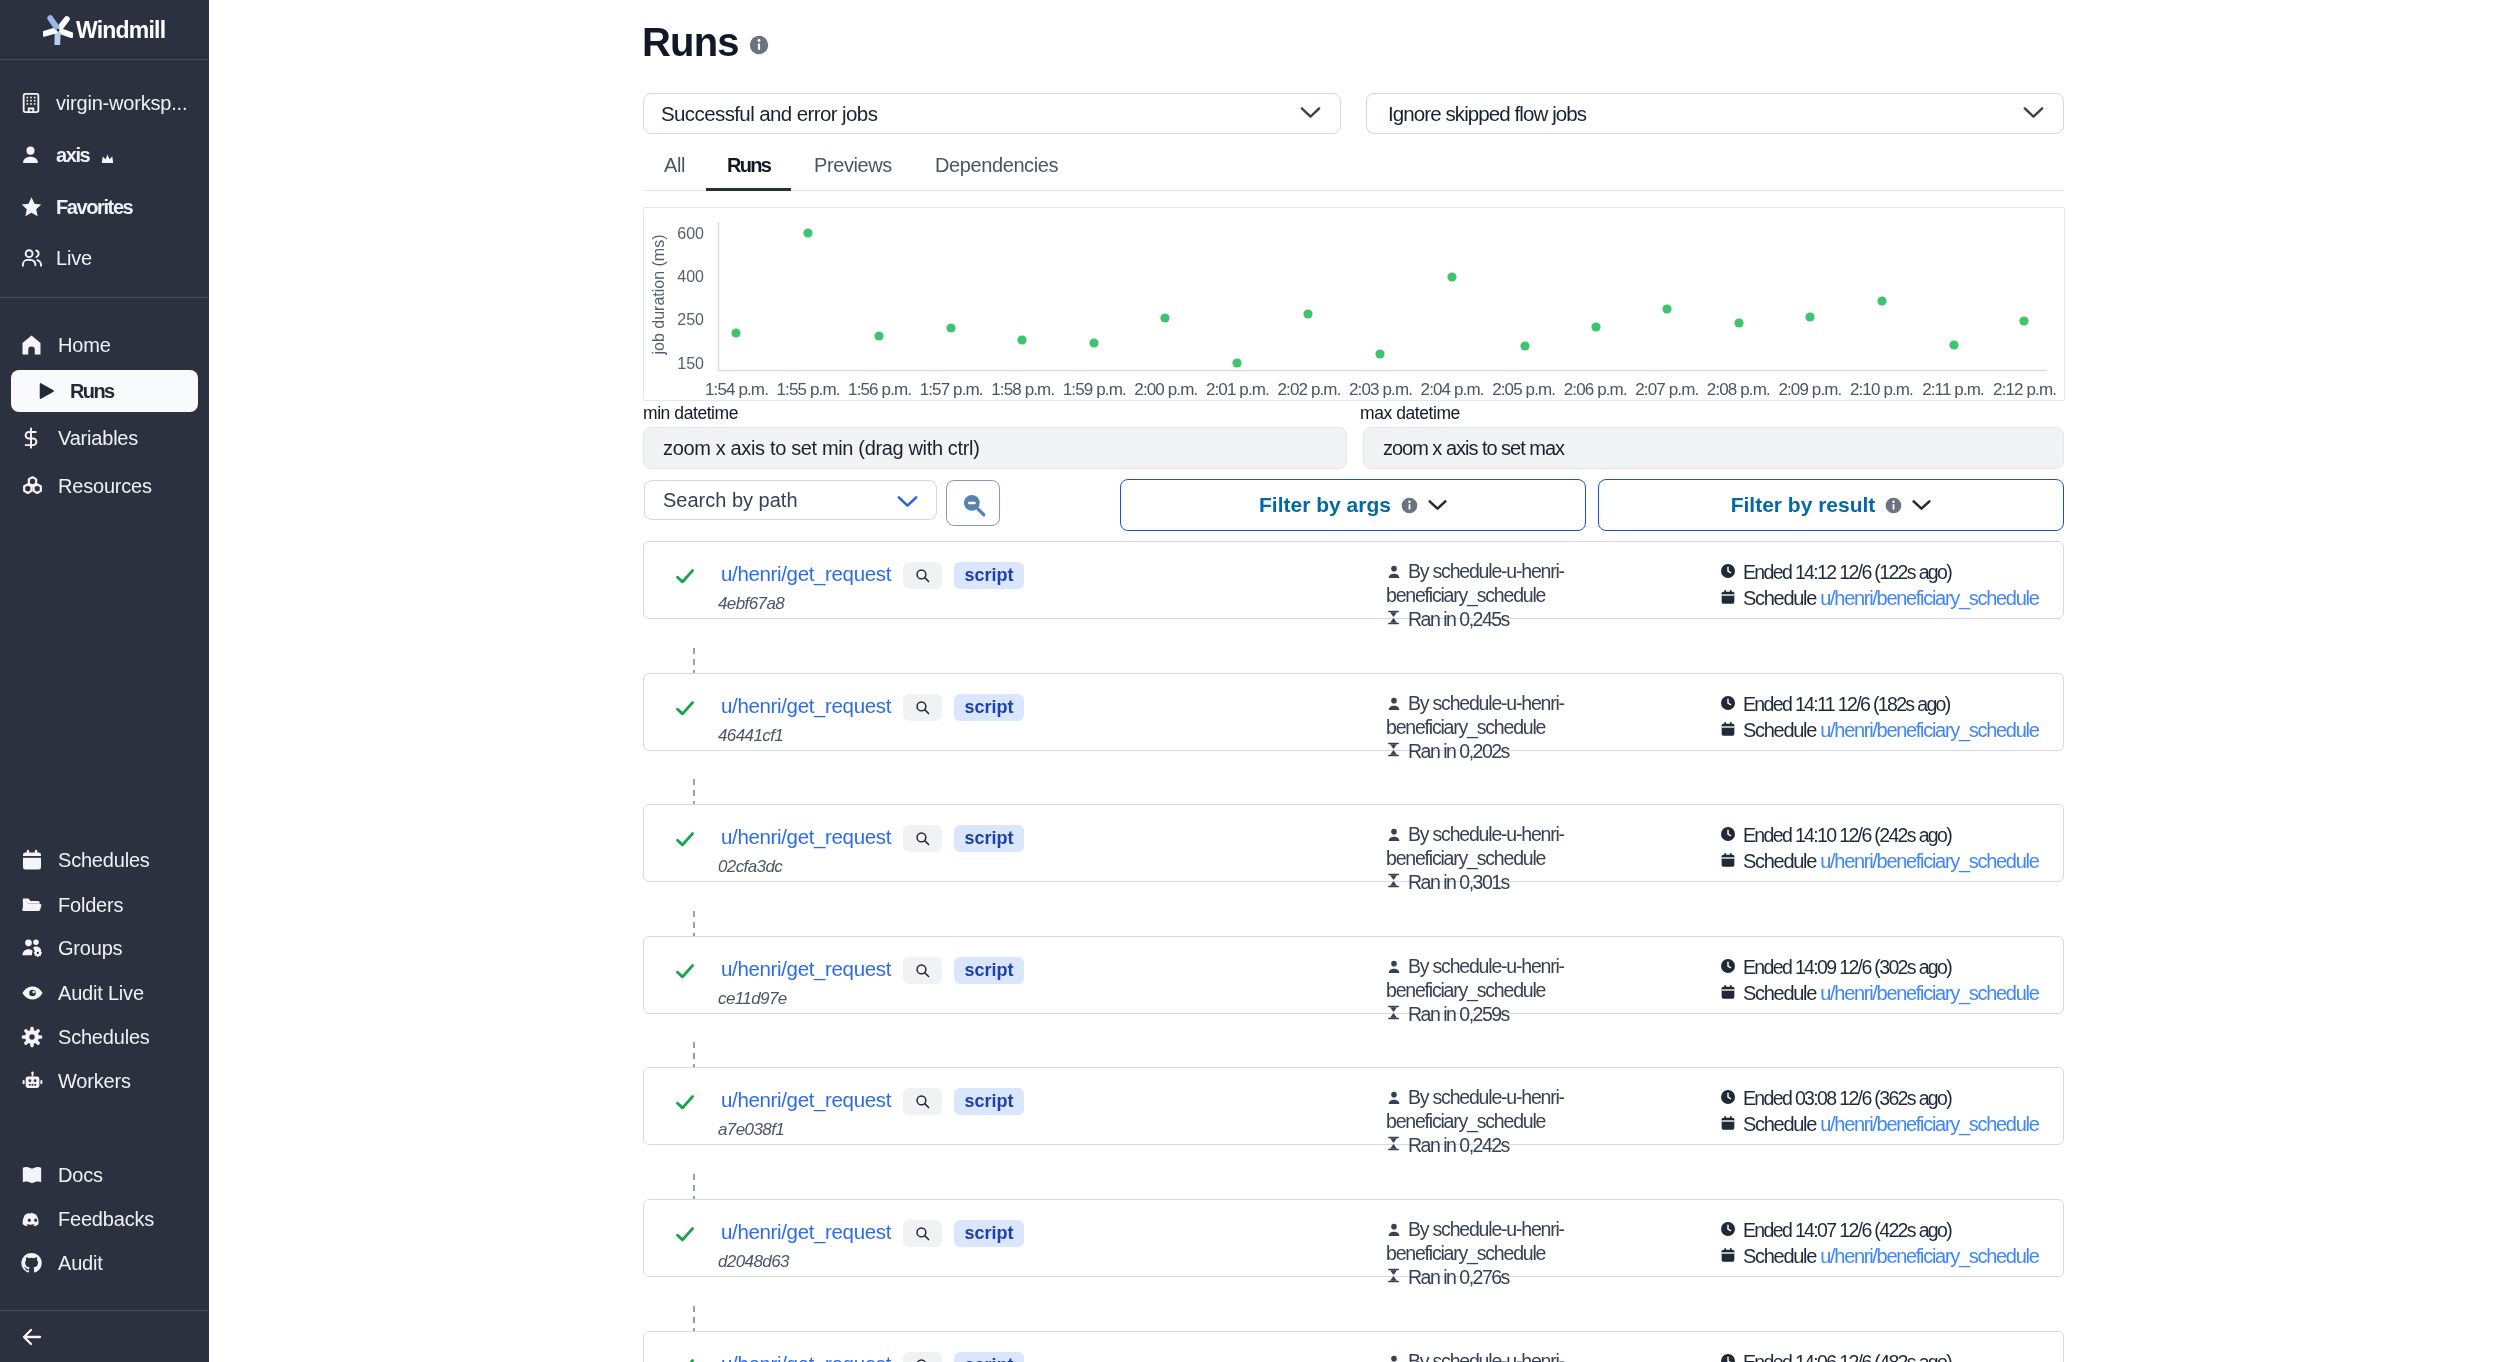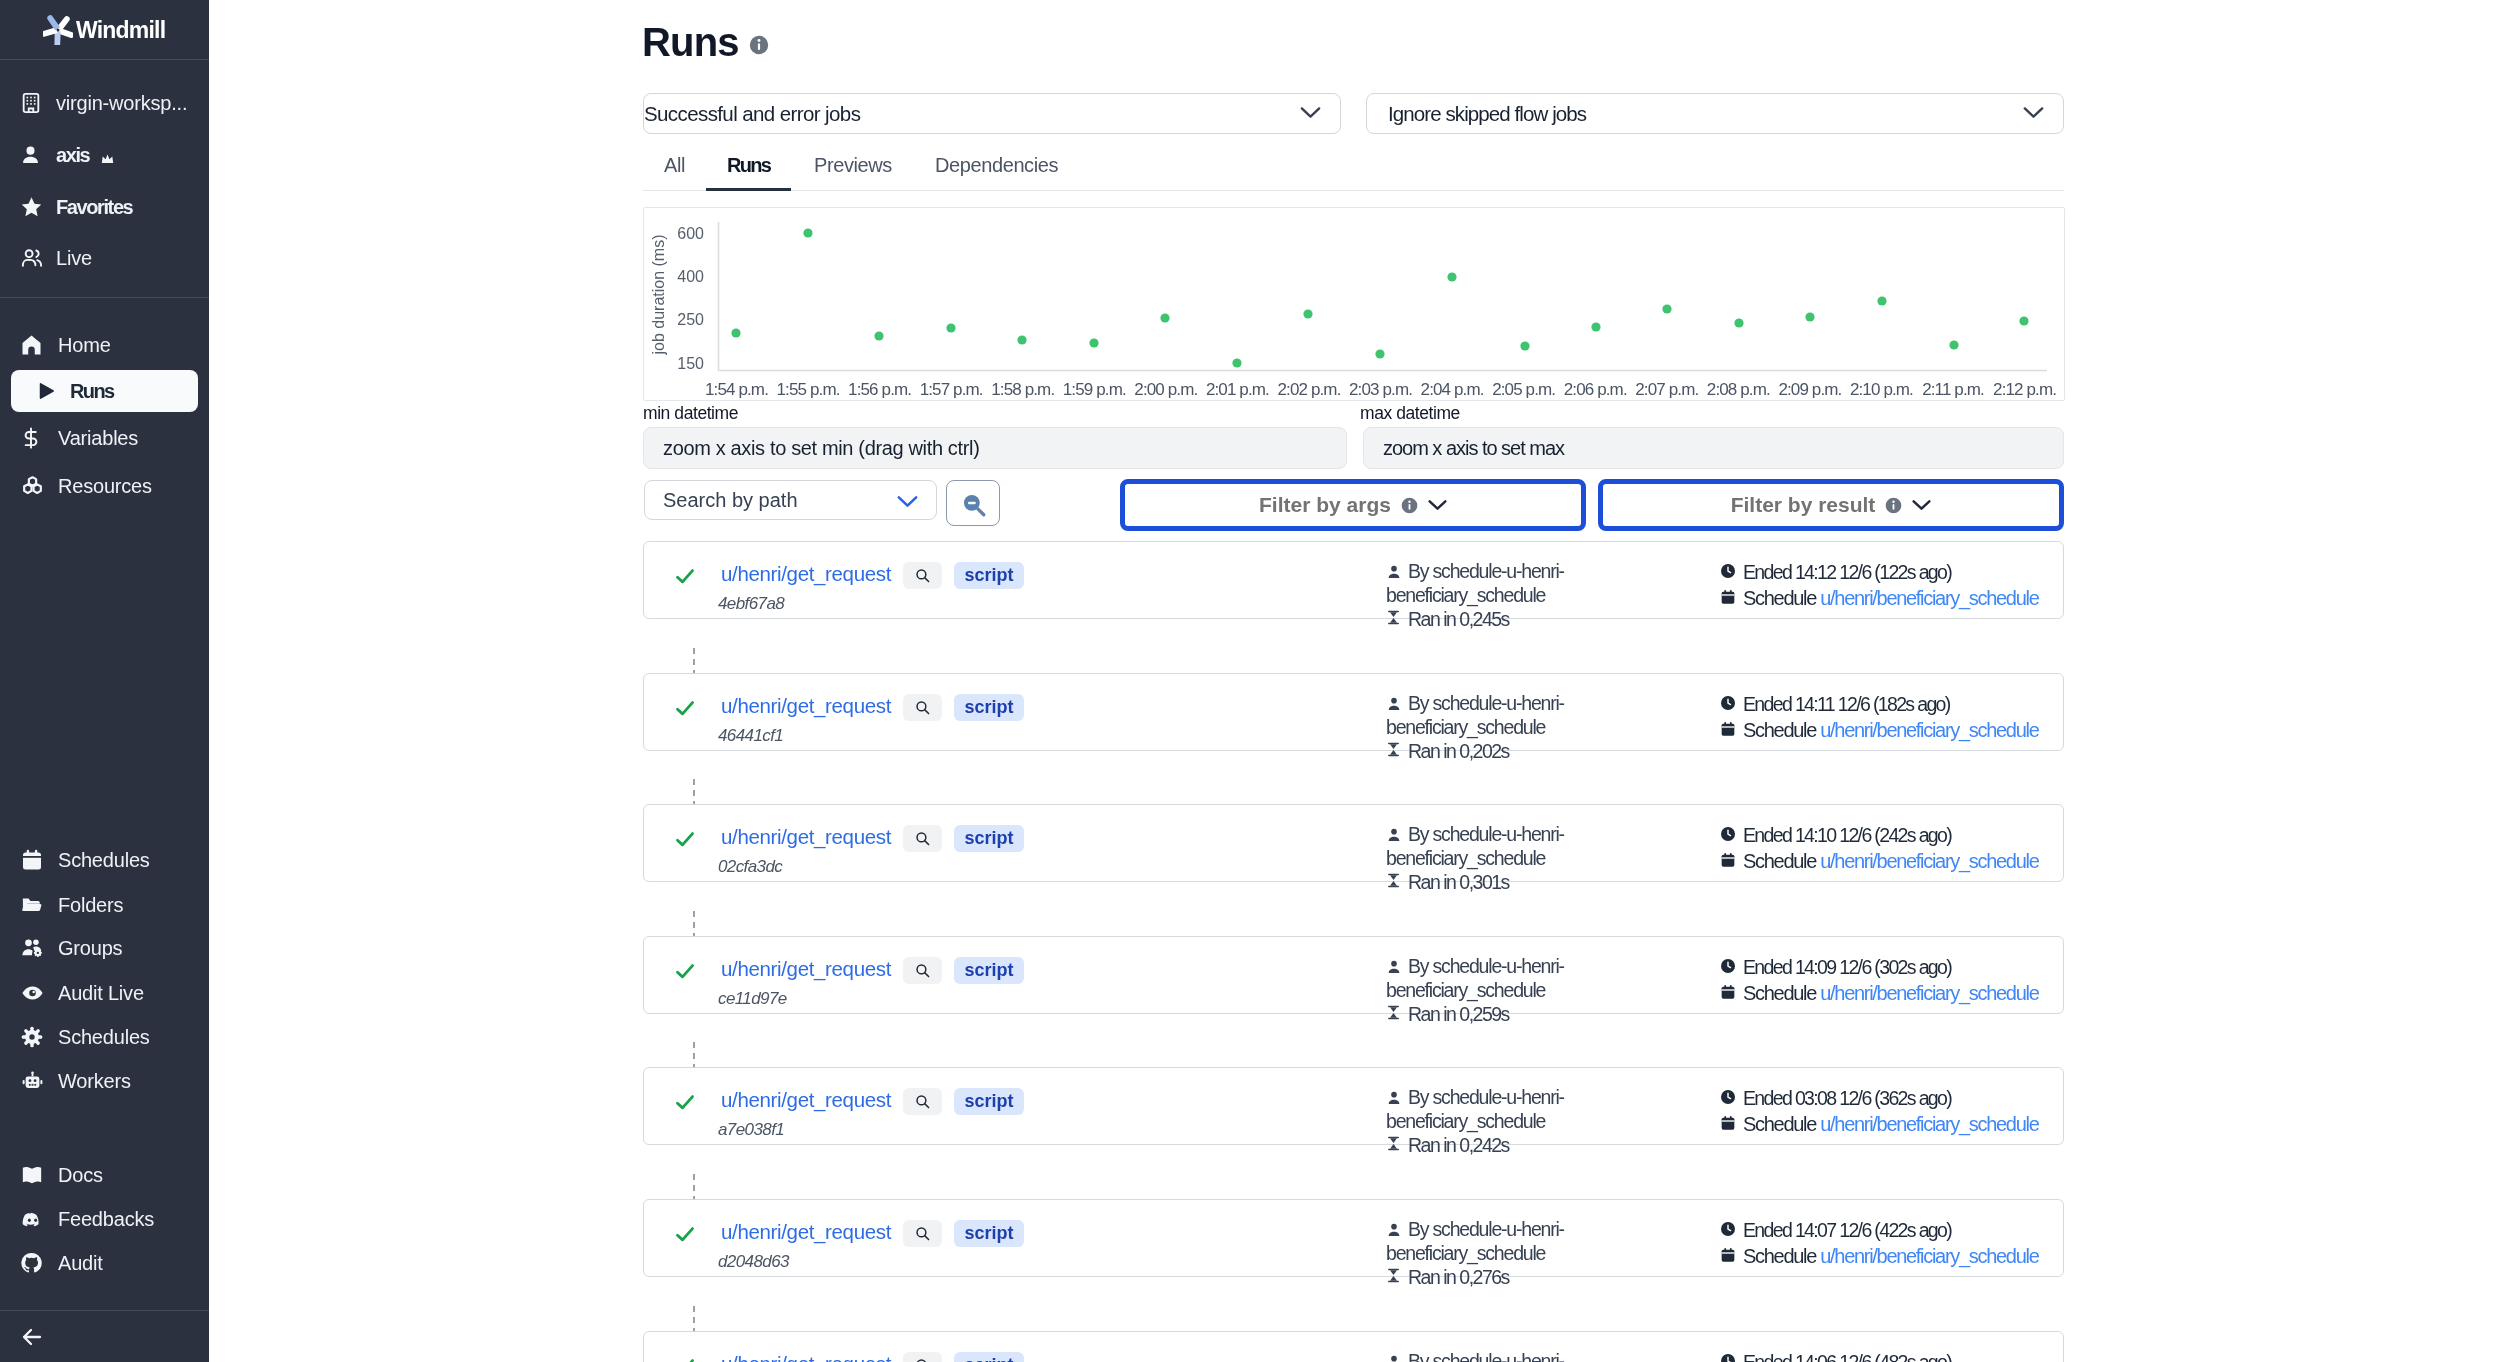--- a/index.html
+++ b/index.html
@@ -26,22 +26,22 @@
 
 #chartbox{position:absolute;left:643px;top:207px;width:1422px;height:194px;border:1px solid #e3e6ea;border-radius:2px}
 
 .flab{position:absolute;top:403px;font-size:17.5px;color:#111827;letter-spacing:-.43px}
 .finput{position:absolute;top:427px;height:42px;background:#f2f3f5;border:1px solid #e4e6ea;border-radius:8px;
  font-size:20px;color:#18212f;line-height:40px;padding-left:19px;letter-spacing:-.35px}
 
 #spath{position:absolute;left:644px;top:480px;width:293px;height:40px;border:1px solid #d3d7dc;border-radius:8px;
  font-size:20px;color:#374151;line-height:38px;padding-left:18px}
 #sbtn{position:absolute;left:946px;top:480px;width:54px;height:46px;border:1.5px solid #8b99ad;border-radius:8px;background:#fff}
-.fbtn{position:absolute;top:479px;height:52px;border:5px solid #1d4ed8;border-radius:8px;background:#fff;
- display:flex;align-items:center;justify-content:center;gap:10px;font-size:21px;font-weight:bold;color:#737373}
+.fbtn{position:absolute;top:479px;height:52px;border:1px solid #1d4ed8;border-radius:8px;background:#fff;
+ display:flex;align-items:center;justify-content:center;gap:10px;font-size:21px;font-weight:bold;color:#0369a1}
 
 .card{position:absolute;left:643px;width:1421px;height:78px;border:1px solid #d6d9de;border-radius:6px;background:#fff}
 .conn{position:absolute;left:693px;width:2px;height:25px;background:repeating-linear-gradient(#9aa1ab 0 6px,transparent 6px 11px)}
 .card .link{position:absolute;left:77px;top:20px;font-size:20.5px;color:#2d6ce5;white-space:nowrap;letter-spacing:-.35px}
 .card .mag{position:absolute;left:259px;top:20px;width:39px;height:27px;background:#f1f2f4;border-radius:6px}
 .card .badge{position:absolute;left:310px;top:20px;width:70px;height:27px;background:#d9e6fb;border-radius:6px;
  text-align:center;font-size:18px;font-weight:bold;color:#1e40af;line-height:27px}
 .card .jid{position:absolute;left:74px;top:52px;font-size:17px;font-style:italic;color:#4b5563;letter-spacing:-.6px}
 .card .mid{position:absolute;left:742px;top:18px;width:200px;font-size:19.5px;color:#374151;line-height:22px;letter-spacing:-1.2px}
 .card .ran{position:absolute;left:742px;top:66px;font-size:19.5px;color:#374151;letter-spacing:-1.5px}
@@ -221,21 +221,21 @@
     <div class="abs" style="left:20px;top:1325px"><svg width="24" height="24" viewBox="0 0 24 24" fill="none">
         <path d="M20 12H4M11 5l-7 7 7 7" stroke="#f3f5f8" stroke-width="2.3" stroke-linecap="round" stroke-linejoin="round"></path>
       </svg></div>
   </div>
 <h1>Runs</h1>
 <div class="abs" style="left:749px;top:35px"><svg width="20" height="20" viewBox="0 0 24 24" fill="none">
       <circle cx="12" cy="12" r="11" fill="#6b7280"></circle>
       <rect x="10.7" y="10" width="2.6" height="8" rx="1.3" fill="#fff"></rect>
       <circle cx="12" cy="6.6" r="1.7" fill="#fff"></circle>
     </svg></div>
-<div class="sel" style="left:643px;width:698px;padding-left:0">Successful and error jobs<svg width="21" height="13" viewBox="0 0 23 13" fill="none">
+<div class="sel" style="left:643px;width:698px;padding-left:17px">Successful and error jobs<svg width="21" height="13" viewBox="0 0 23 13" fill="none">
       <path d="M2 2l9.5 9L21 2" stroke="#374151" stroke-width="2.6" stroke-linecap="round" stroke-linejoin="round"></path>
     </svg></div>
 <div class="sel" style="left:1366px;width:698px;letter-spacing:-.91px">Ignore skipped flow jobs<svg width="21" height="13" viewBox="0 0 23 13" fill="none">
       <path d="M2 2l9.5 9L21 2" stroke="#374151" stroke-width="2.6" stroke-linecap="round" stroke-linejoin="round"></path>
     </svg></div>
 <div class="tab" style="left:664px">All</div>
 <div class="tab on" style="left:727px">Runs</div>
 <div class="tab" style="left:814px">Previews</div>
 <div class="tab" style="left:935px">Dependencies</div>
 <div class="abs" style="left:643px;top:190px;width:1421px;border-top:1px solid #e5e7eb"></div>

